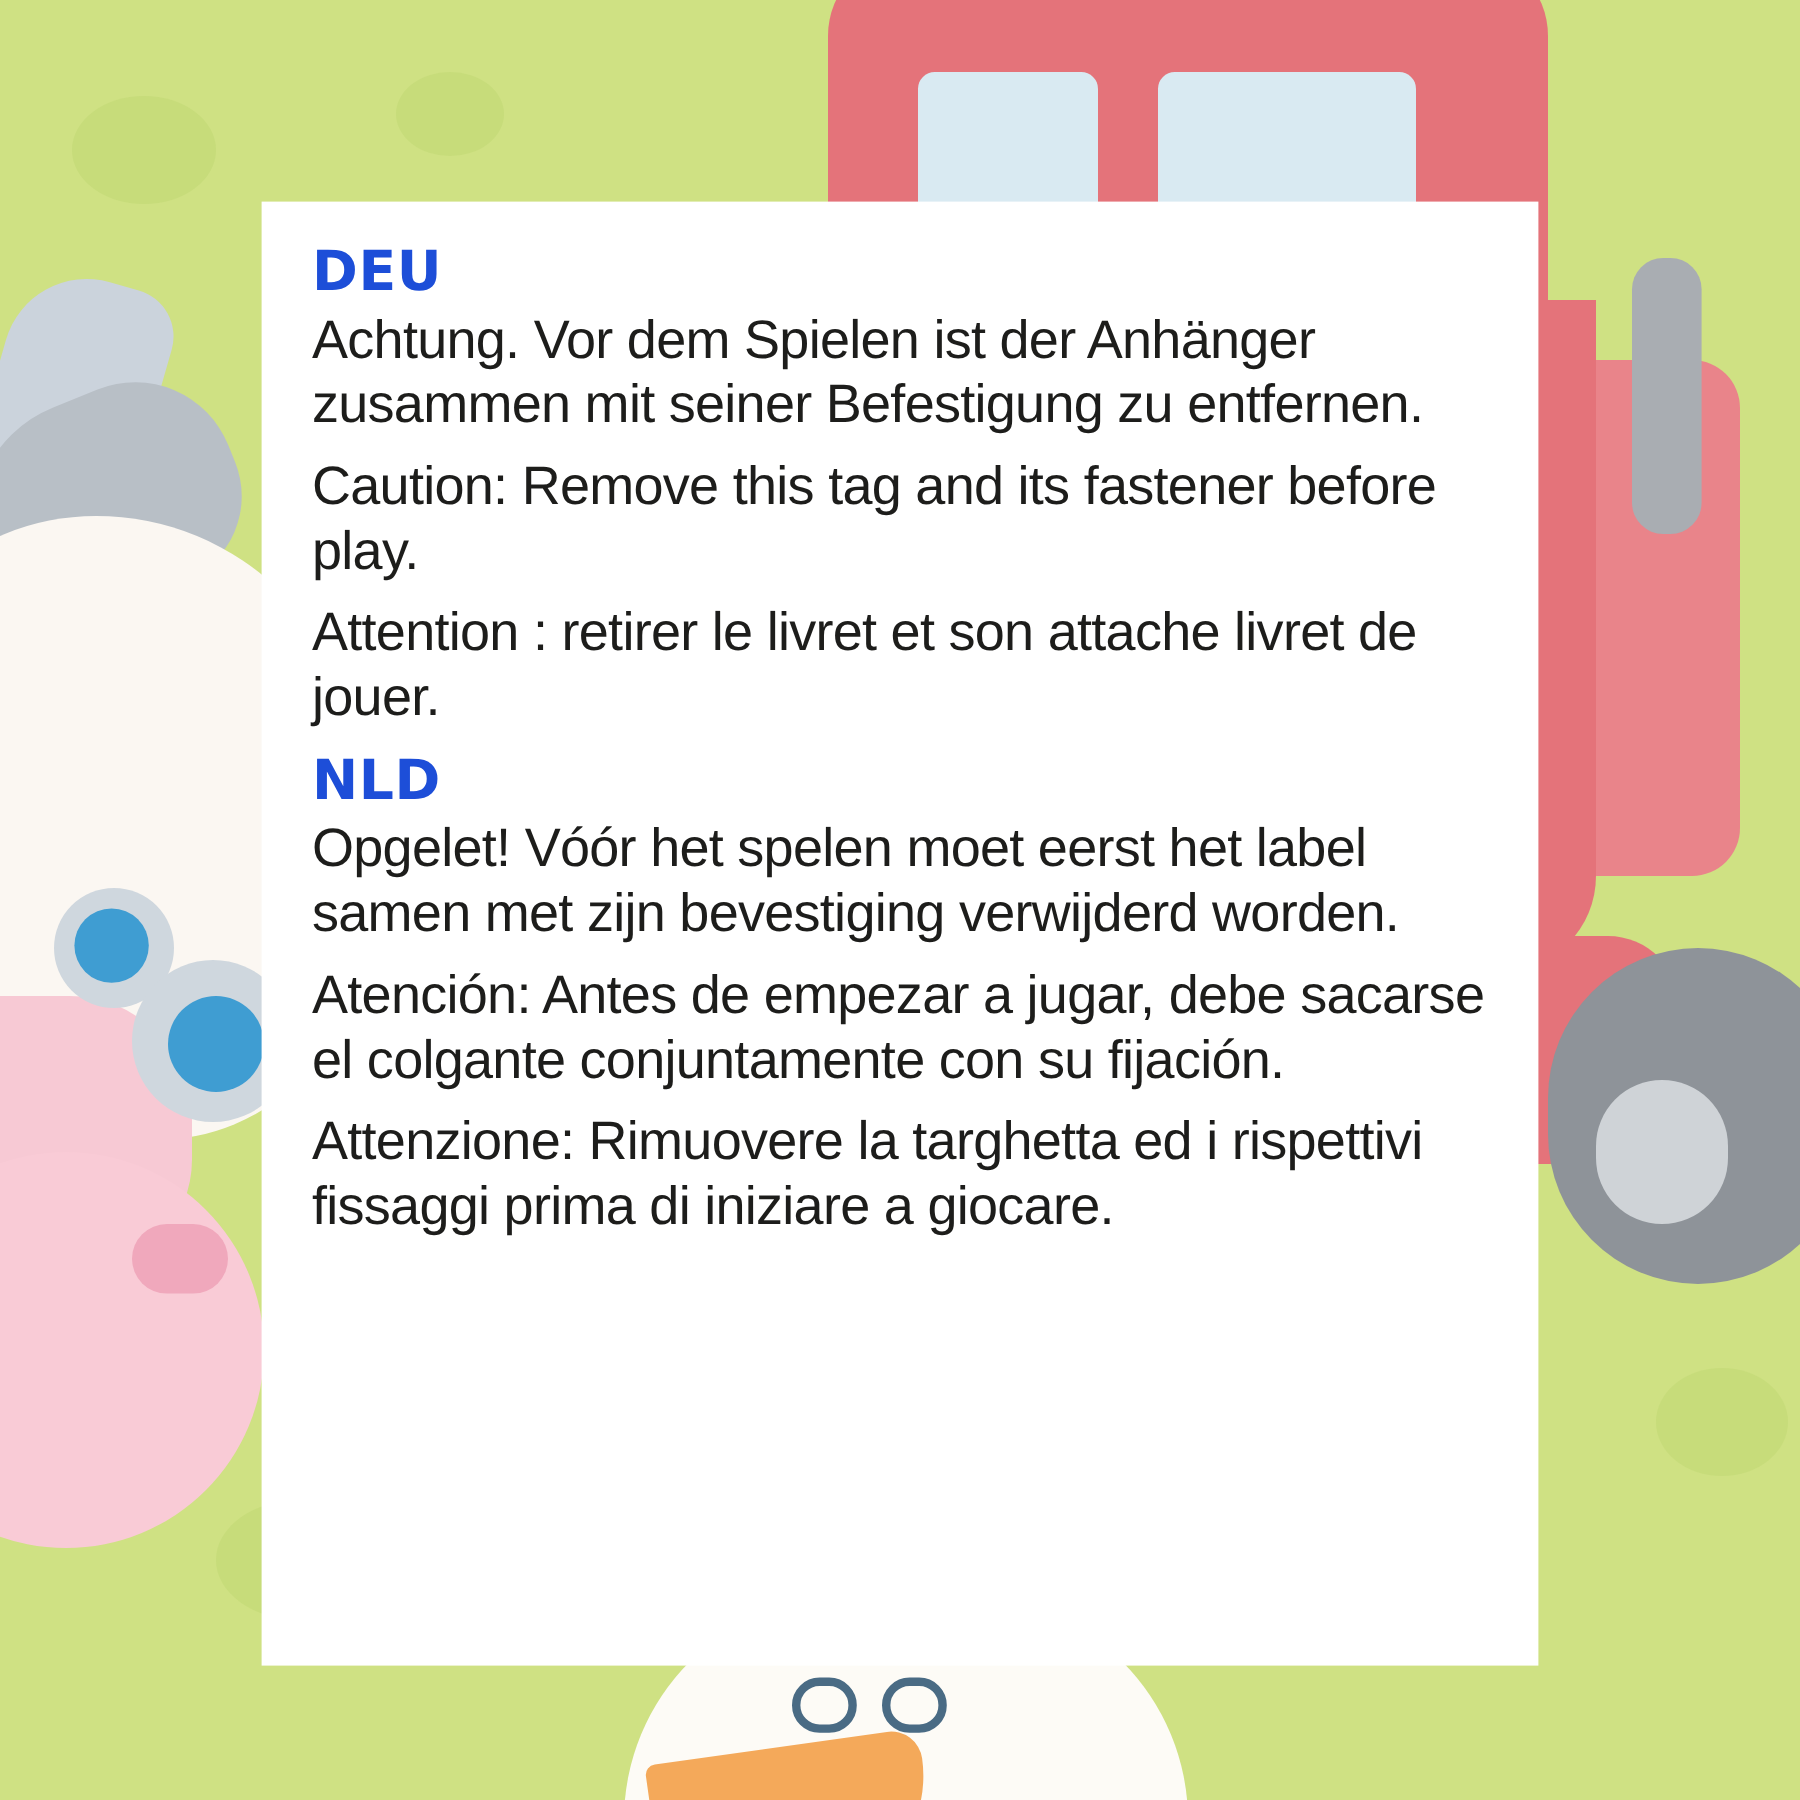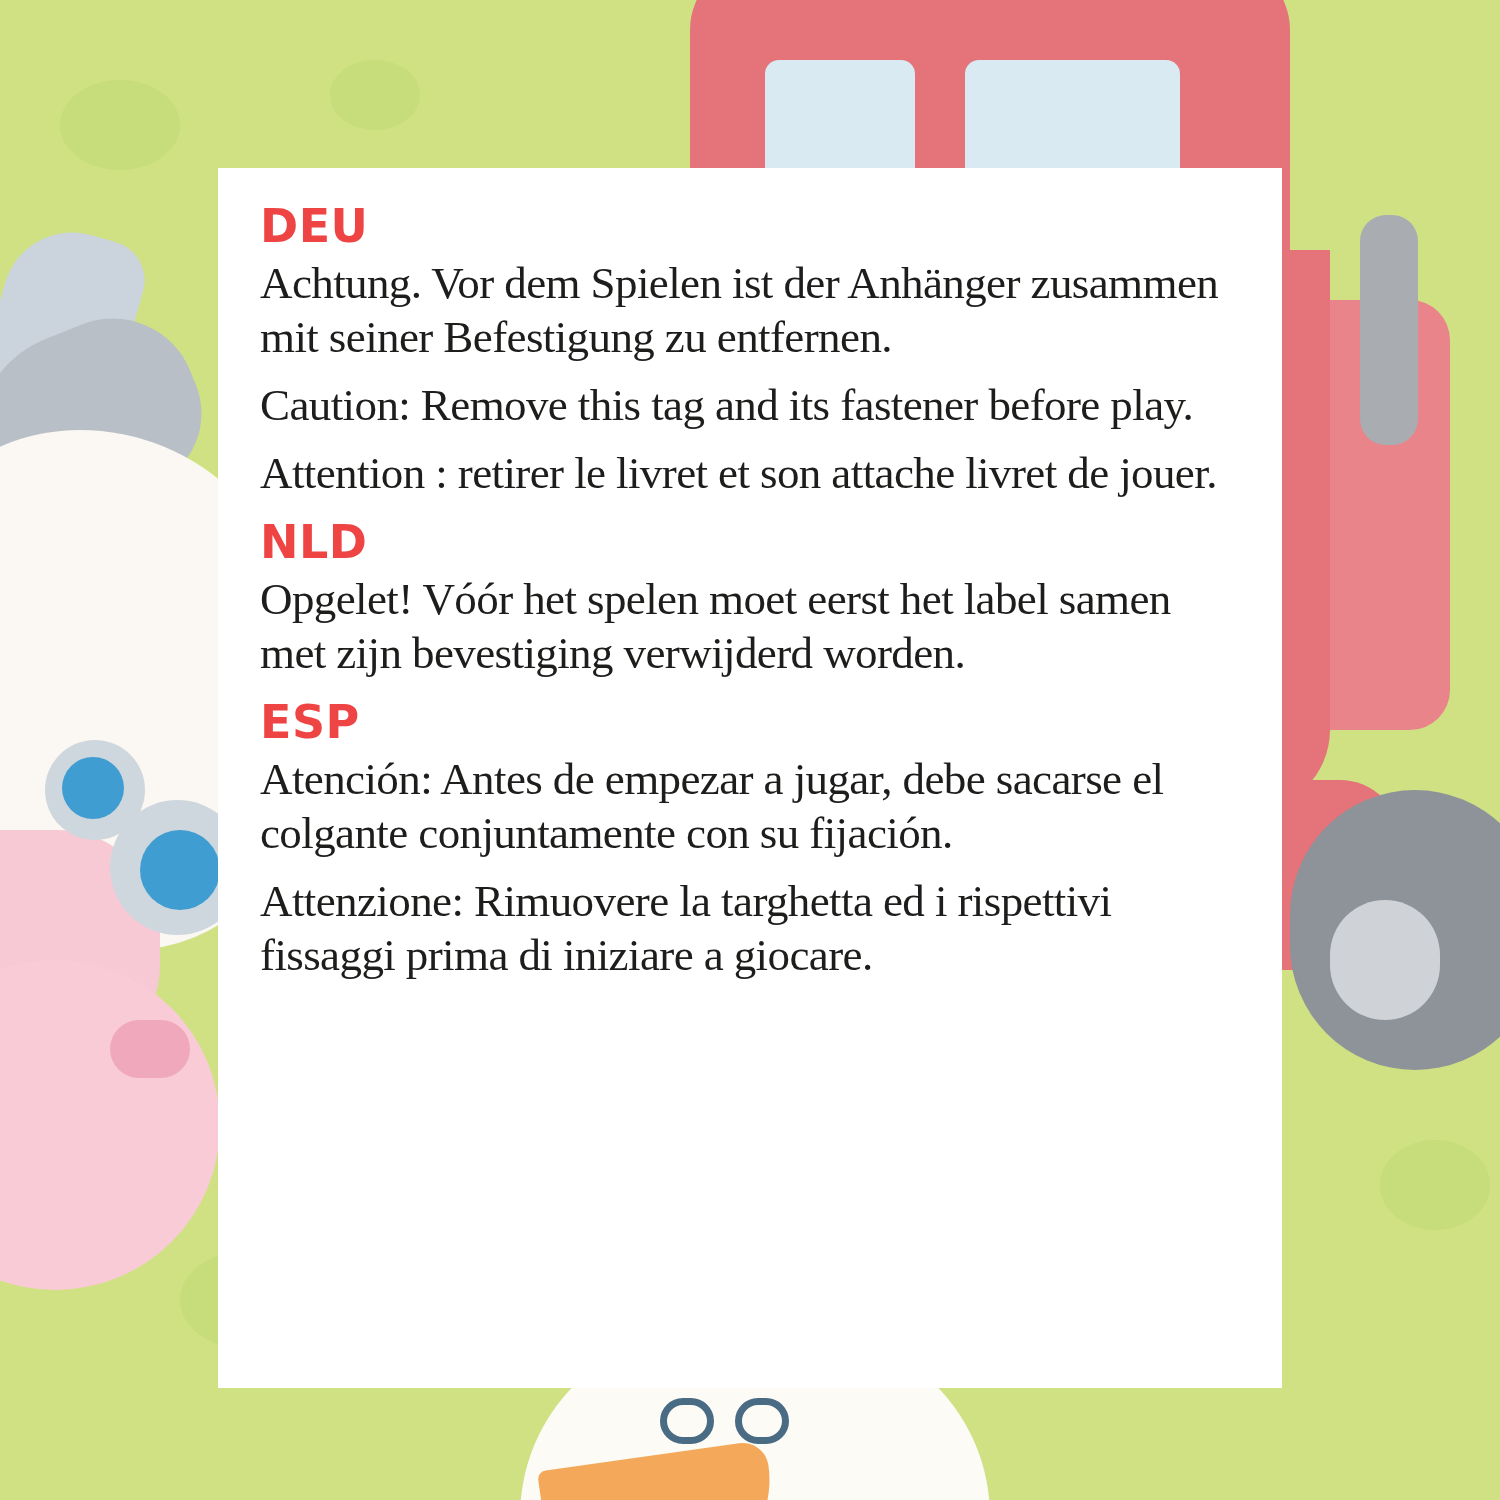--- a/index.html
+++ b/index.html
@@ -223,27 +223,27 @@
     overflow: hidden;
   }
 
   .lang-block { margin-bottom: 6px; }
 
   .lang-code {
     font-family: "DejaVu Sans", sans-serif;
     font-weight: bold;
     font-size: 46px;
     letter-spacing: 0.5px;
-    color: #ef4444;
+    color: #1d4ed8;
     line-height: 1.22;
     margin: 0 0 2px 0;
   }
 
   .lang-text {
-    font-family: Liberation Serif, serif;
+    font-family: Liberation Sans, sans-serif;
     font-size: 45px;
     color: #1d1d1b;
     line-height: 1.20;
     margin: 0 0 14px 0;
     letter-spacing: -0.6px;
   }
 </style>
 </head>
 <body>
 
@@ -299,21 +299,20 @@
     <div class="lang-block">
       <div class="lang-text">Attention : retirer le livret et son attache livret de jouer.</div>
     </div>
 
     <div class="lang-block">
       <div class="lang-code">NLD</div>
       <div class="lang-text">Opgelet! Vóór het spelen moet eerst het label samen met zijn bevestiging verwijderd worden.</div>
     </div>
 
     <div class="lang-block">
-      <div class="lang-code">ESP</div>
       <div class="lang-text">Atención: Antes de empezar a jugar, debe sacarse el colgante conjuntamente con su fijación.</div>
     </div>
 
     <div class="lang-block">
       <div class="lang-text">Attenzione: Rimuovere la targhetta ed i rispettivi fissaggi prima di iniziare a giocare.</div>
     </div>
 
   </div>
 </div>
 

